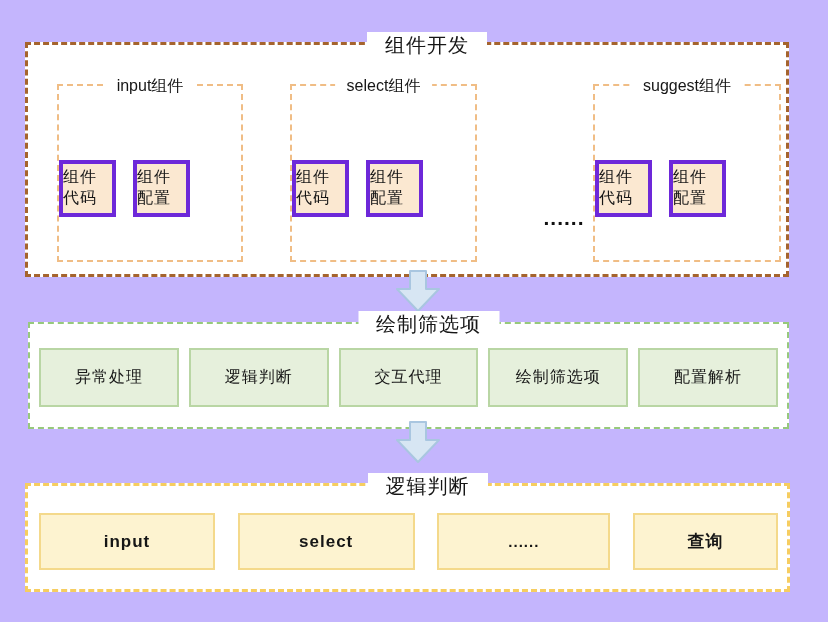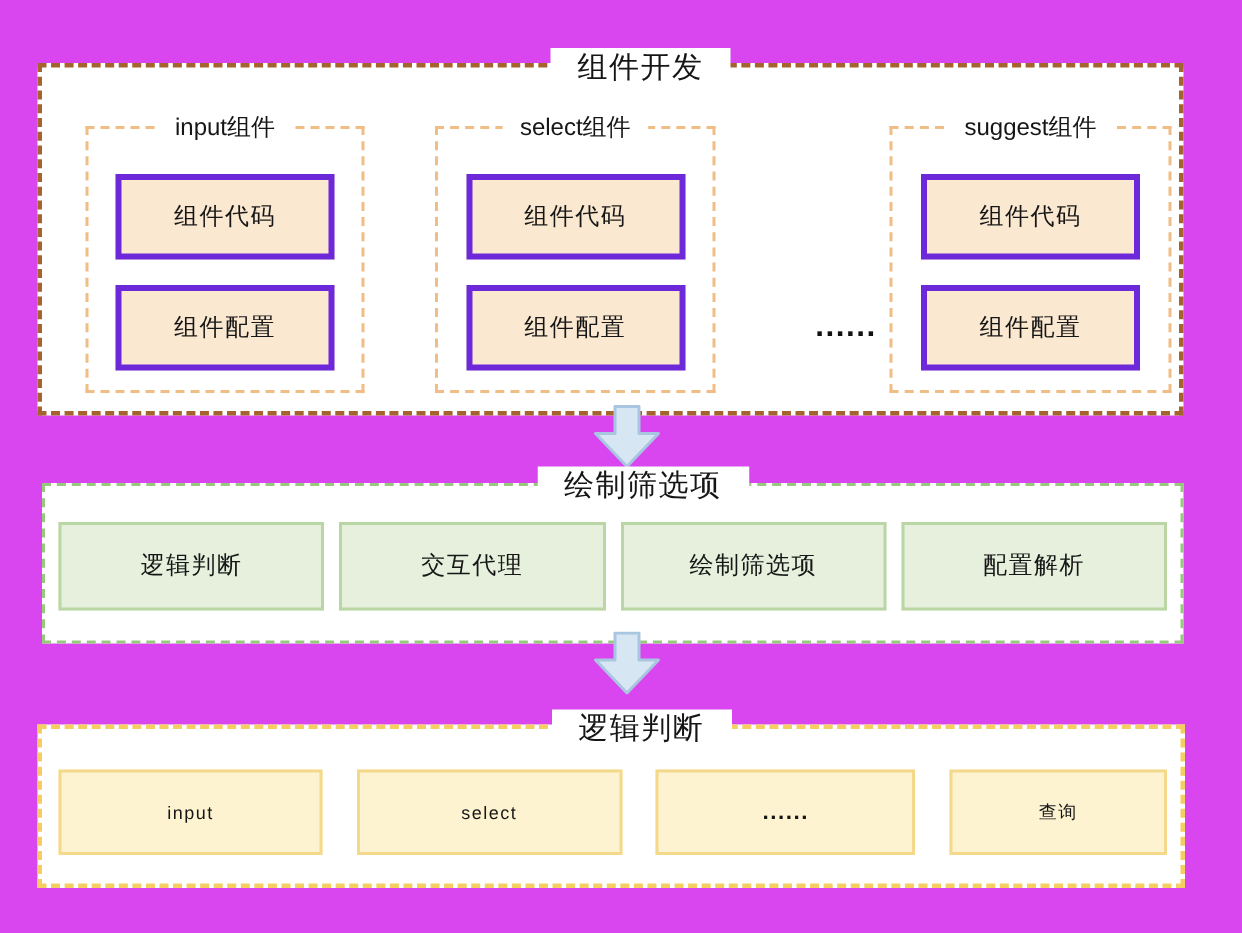--- a/index.html
+++ b/index.html
@@ -1,31 +1,31 @@
 <!DOCTYPE html>
 <html><head>
 <meta charset="utf-8">
 <style>
   html,body{margin:0;padding:0;background:#ffffff;}
   .canvas{
-    position:relative;width:828px;height:622px;background:#d946ef;overflow:hidden;
+    position:relative;width:828px;height:622px;background:#c4b5fd;overflow:hidden;
     font-family:"Liberation Sans","DejaVu Sans",sans-serif;color:#161616;
   }
   .sec{position:absolute;box-sizing:border-box;background:#ffffff;}
   .sec-title{
     position:absolute;top:-13px;left:50%;margin-left:20px;transform:translateX(-50%);
     background:#ffffff;padding:0 18px;font-size:20px;letter-spacing:1px;
     white-space:nowrap;line-height:26px;font-weight:500;
   }
   
   .sec-dev{left:25px;top:42px;width:764px;height:235px;border:3px dashed #a5642e;}
   .comp{
     position:absolute;top:39px;height:178px;box-sizing:border-box;
     border:2px dashed #f0bd85;
-    display:flex;flex-direction:column;align-items:center;
+    display:flex;flex-direction:row;align-items:center;
     padding-top:30px;gap:17px;
   }
   .comp-input{left:29px;width:186px;}
   .comp-select{left:262px;width:187px;}
   .comp-suggest{left:565px;width:188px;}
   .comp-title{
     position:absolute;top:-11px;left:50%;transform:translateX(-50%);
     background:#ffffff;padding:0 12px;font-size:16px;white-space:nowrap;line-height:22px;
   }
   .card{
@@ -57,21 +57,21 @@
   
   .sec-render{left:25px;top:483px;width:765px;height:109px;border:3px dashed #f6cd60;}
   .items-row{
     position:absolute;left:0;top:0;width:100%;height:100%;box-sizing:border-box;
     display:flex;justify-content:space-between;padding:27px 9px 0 11px;
   }
   .item{
     box-sizing:border-box;height:57px;
     background:#fdf3d0;border:2px solid #f4d98b;
     display:flex;align-items:center;justify-content:center;
-    font-size:12px;letter-spacing:1px;
+    font-size:17px;letter-spacing:1px;font-weight:bold;
   }
   .item-input{width:176px;}
   .item-select{width:177px;}
   .item-ellipsis{width:173px;font-weight:900;font-size:15px;letter-spacing:1px;}
   .item-query{width:145px;}
 </style>
 </head>
 <body>
 
 <div class="canvas">
@@ -100,20 +100,21 @@
     </div>
   </section>
 
   <svg class="arrow arrow-1" viewBox="0 0 46 42">
     <polygon points="15,1 31,1 31,19 44,19 23,41 2,19 15,19" fill="#d7e6f3" stroke="#a9c6e0" stroke-width="2" stroke-linejoin="round"></polygon>
   </svg>
 
   <section class="sec sec-engine">
     <div class="sec-title">绘制筛选项</div>
     <div class="modules-row">
+      <div class="module">异常处理</div>
       <div class="module">逻辑判断</div>
       <div class="module">交互代理</div>
       <div class="module">绘制筛选项</div>
       <div class="module">配置解析</div>
     </div>
   </section>
 
   <svg class="arrow arrow-2" viewBox="0 0 46 42">
     <polygon points="15,1 31,1 31,19 44,19 23,41 2,19 15,19" fill="#d7e6f3" stroke="#a9c6e0" stroke-width="2" stroke-linejoin="round"></polygon>
   </svg>

